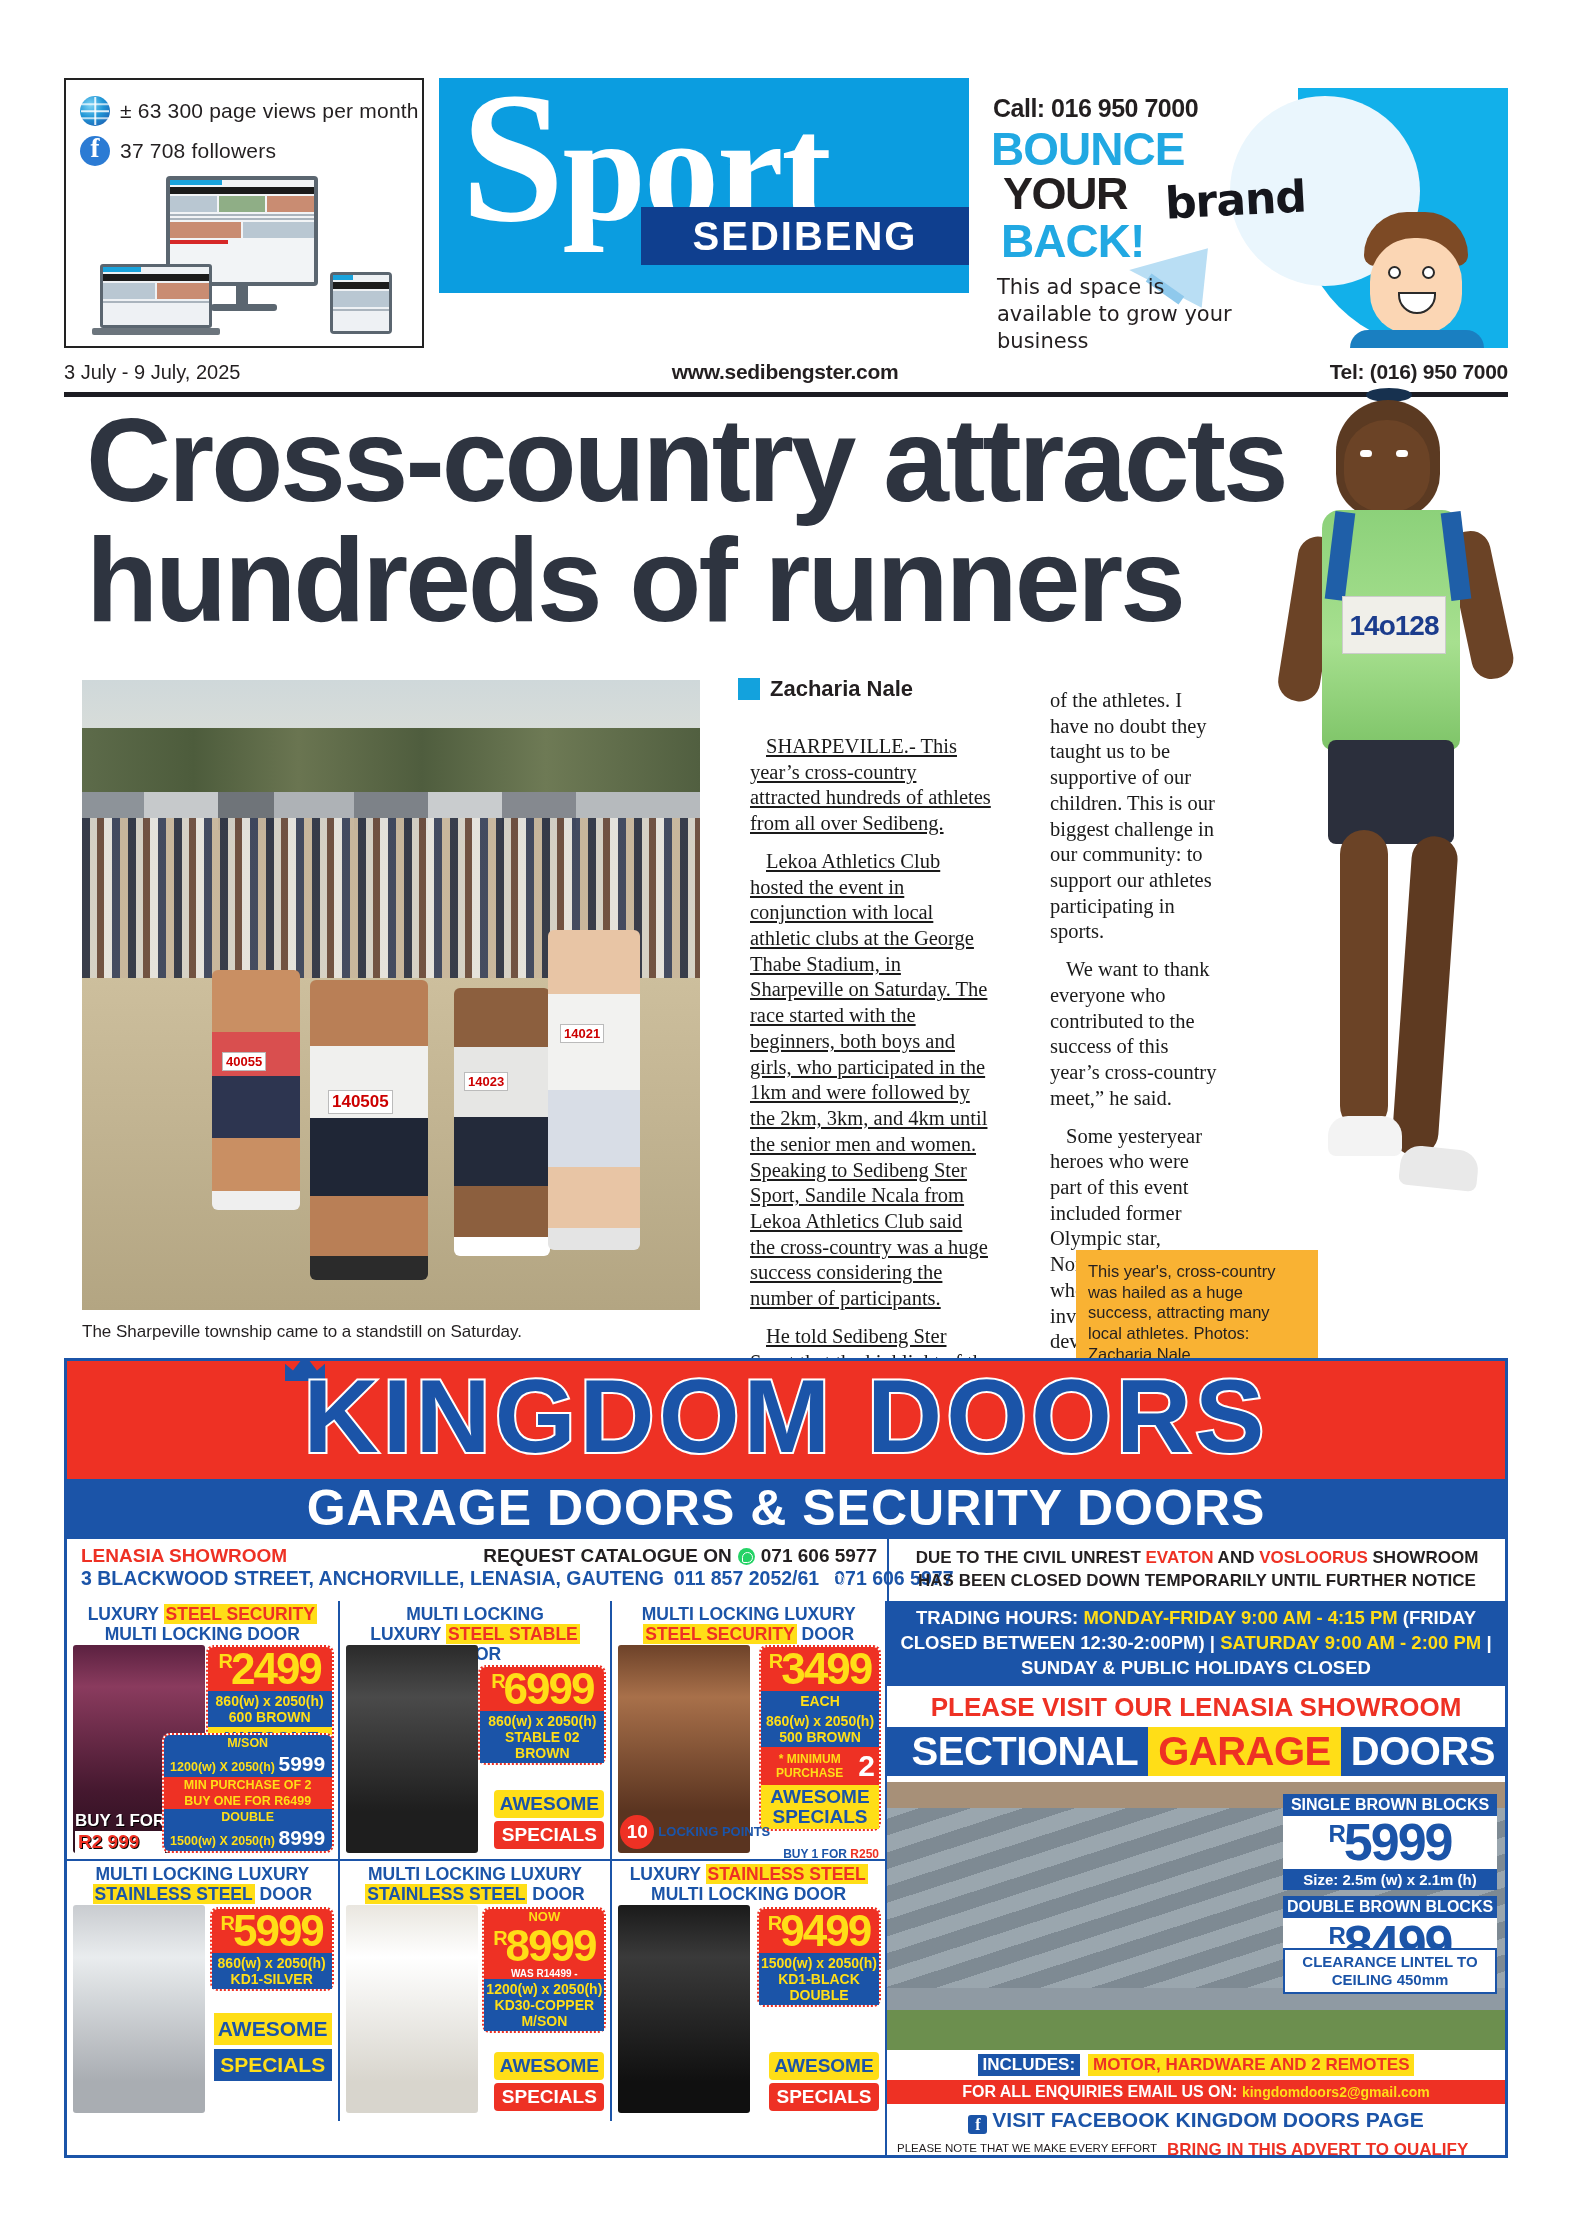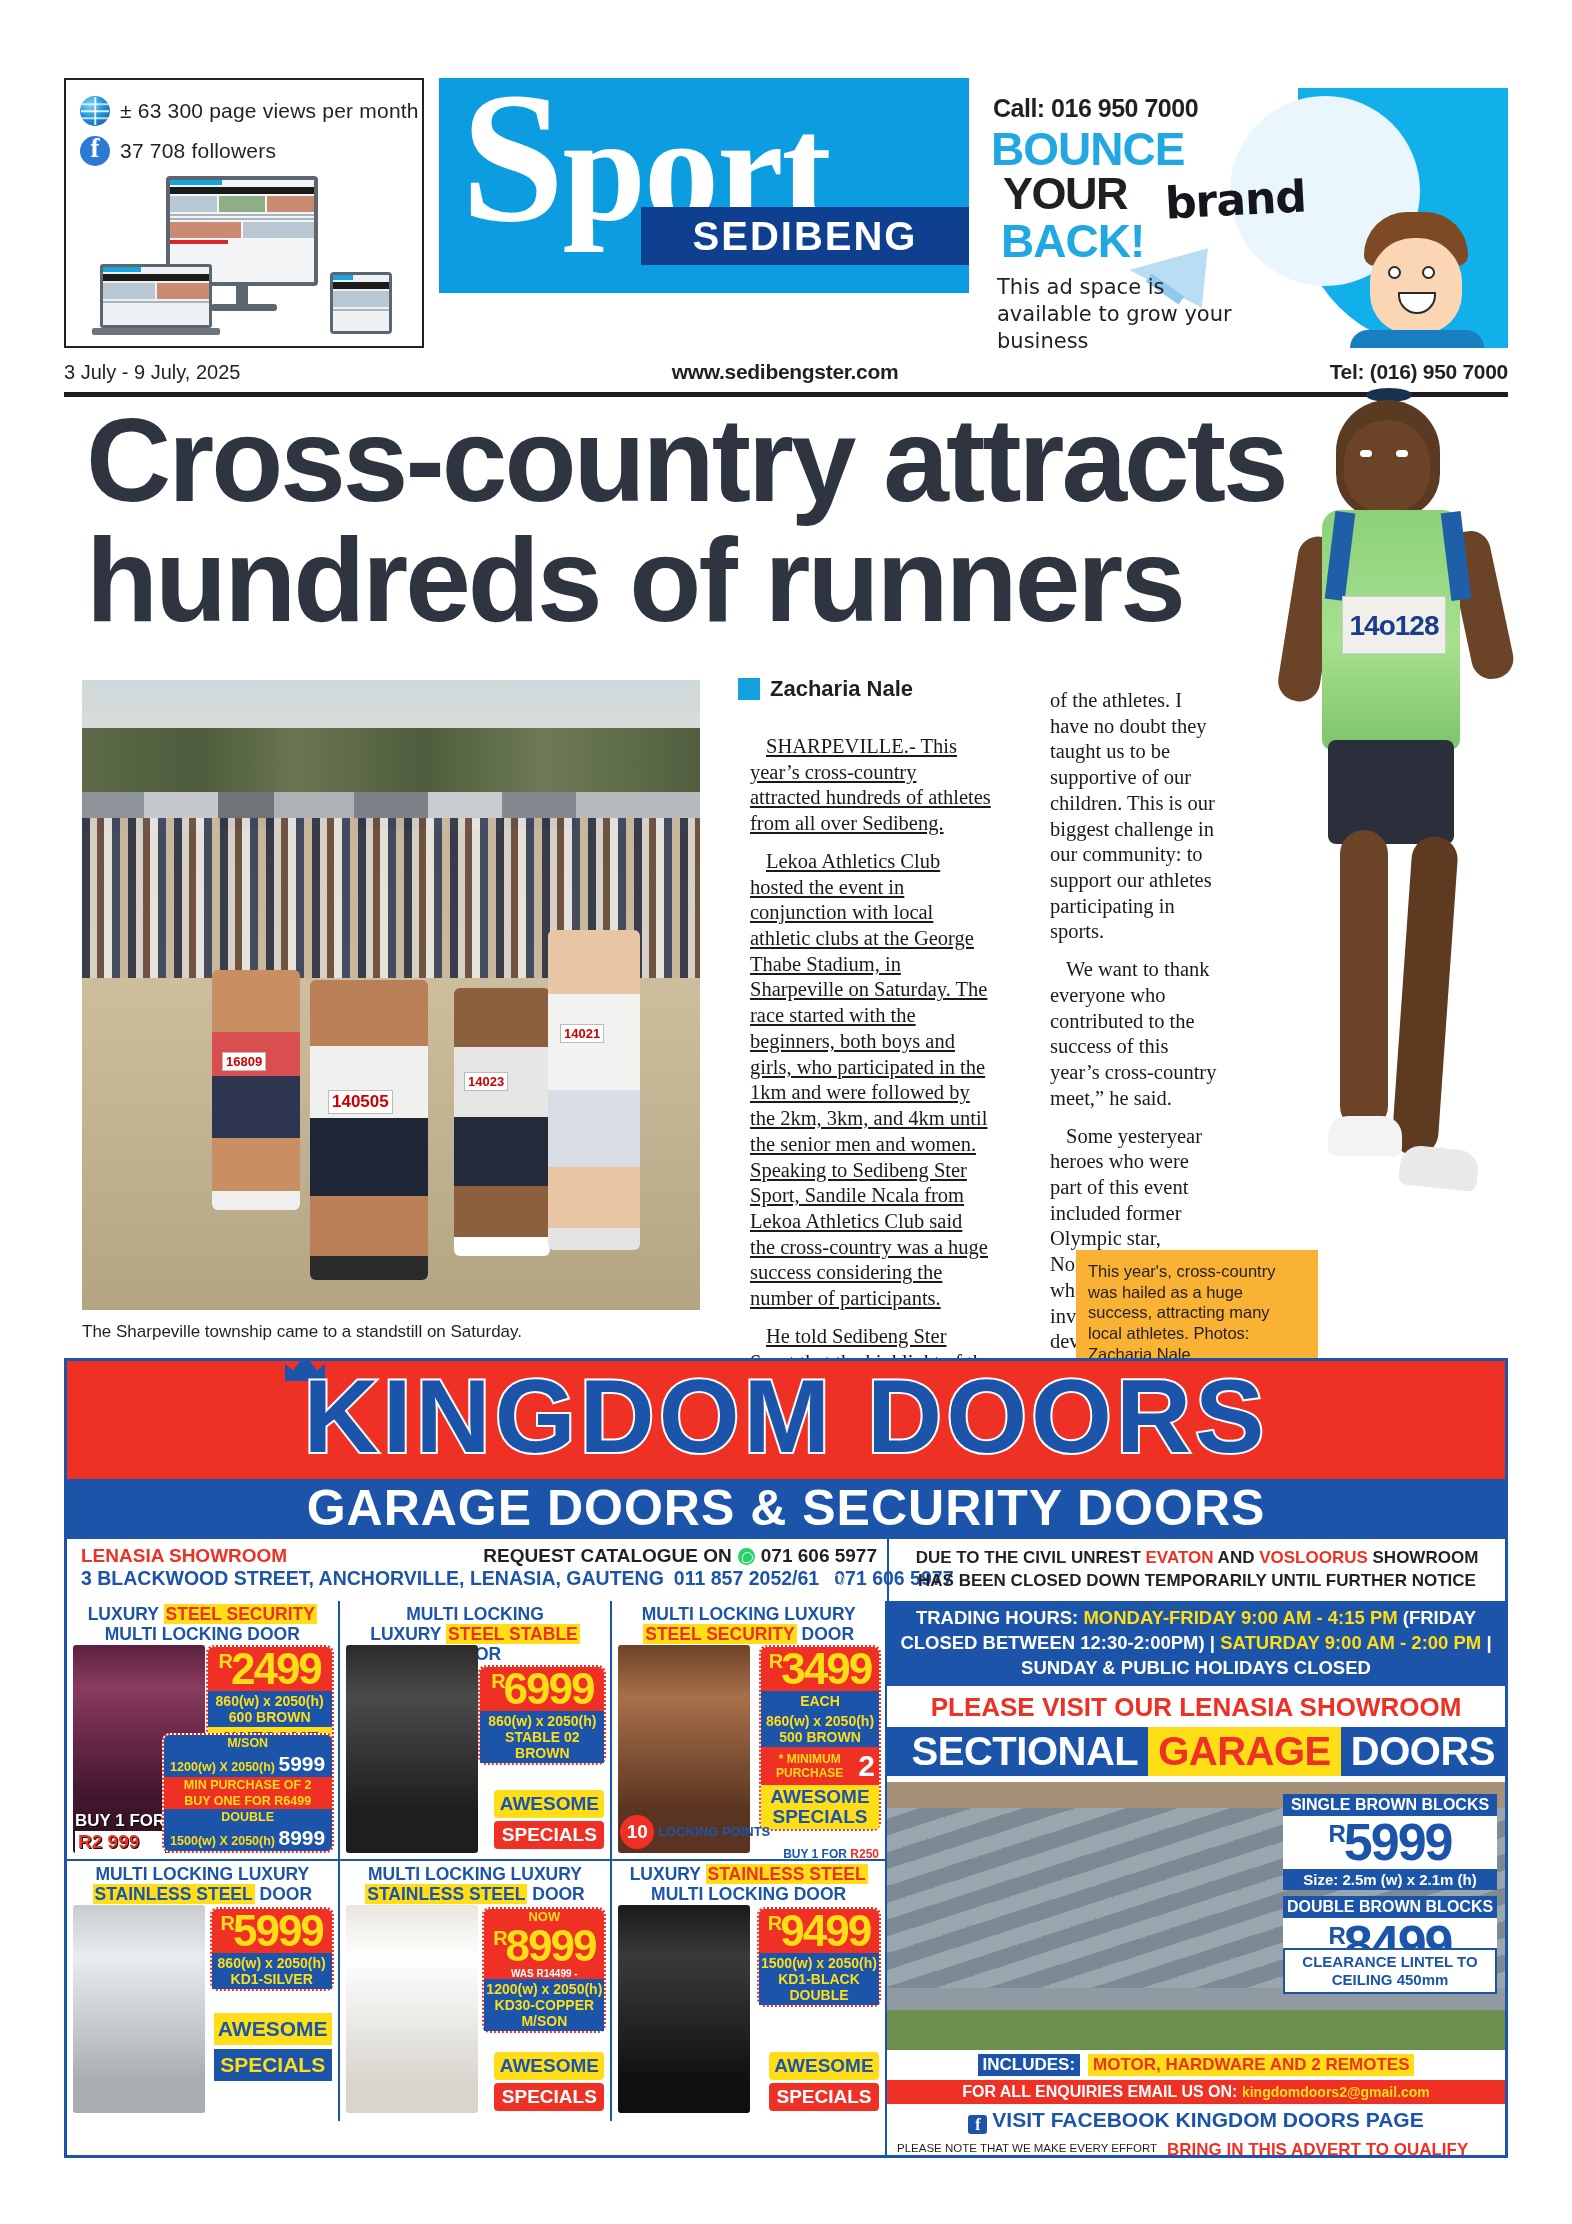--- a/index.html
+++ b/index.html
@@ -340,21 +340,21 @@
   <div class="mainphoto">
     <div class="mp-sky"></div>
       <div class="mp-trees"></div>
       <div class="mp-cars"></div>
     <div class="mp-ground"></div>
       <div class="mp-crowd"></div>
     <div class="runner r1"></div>
       <div class="runner r2"></div>
     <div class="runner r3"></div>
       <div class="runner r4"></div>
-    <div class="bibnum" style="left:140px;top:372px;">16809</div>
+    <div class="bibnum" style="left:140px;top:372px;">40055</div>
     <div class="bibnum" style="left:246px;top:410px;font-size:17px;">140505</div>
     <div class="bibnum" style="left:382px;top:392px;">14023</div>
     <div class="bibnum" style="left:478px;top:344px;">14021</div>
   </div>
   <div class="caption">The Sharpeville township came to a standstill on Saturday.</div>
 
   <div class="byline">
     <span class="sq"></span>
     <span class="nm">Zacharia Nale</span>
   </div>

